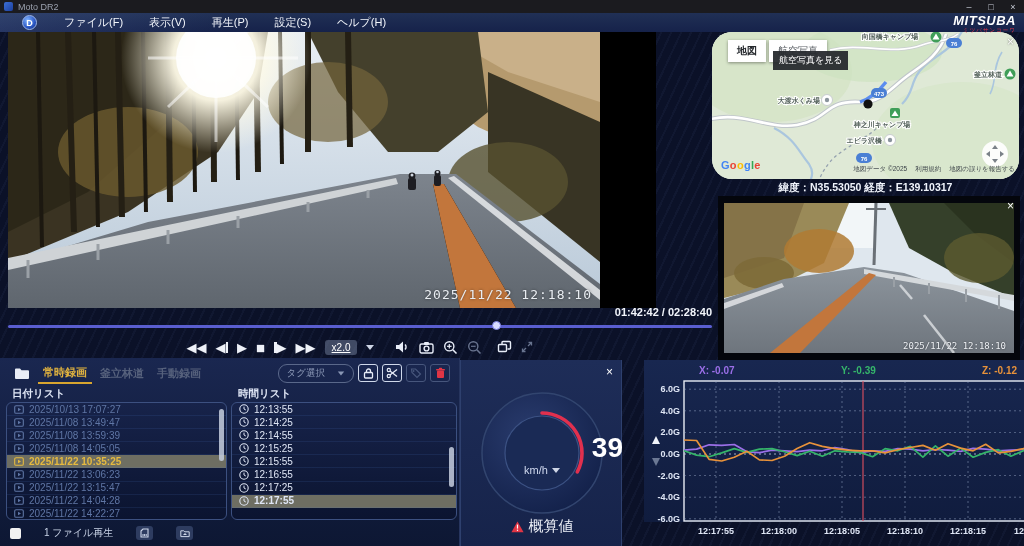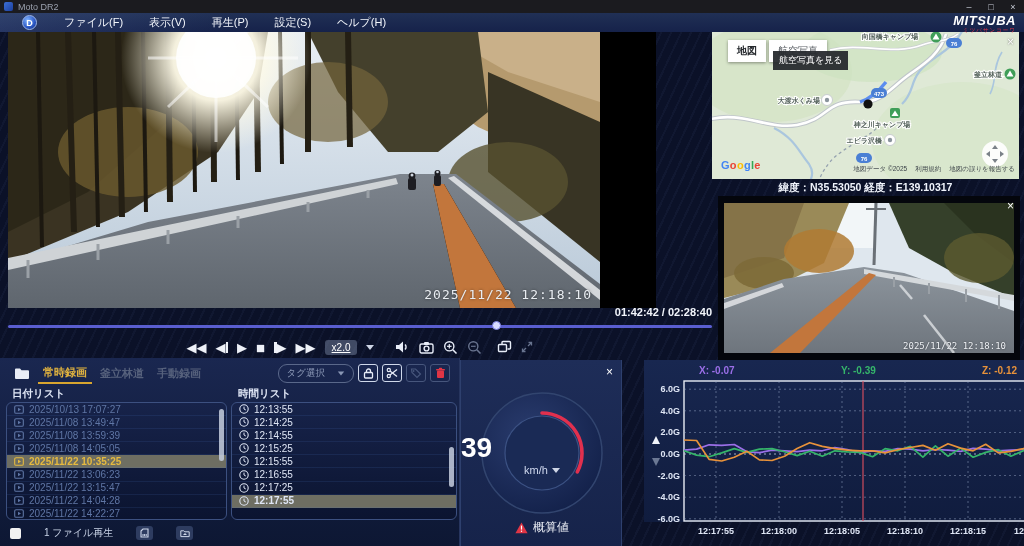--- a/index.html
+++ b/index.html
@@ -48,21 +48,21 @@
   .tbtn .bar { width:2.5px; height:11px; background:#eef1f8; }
   .tbtn.stop { font-size:15px; }
   #speedpill { background:rgba(110,122,150,.55); border-radius:3px; color:#fff; font-size:10px;
     padding:2px 7px; text-decoration:underline; }
   .chev { width:0; height:0; border-left:4px solid transparent; border-right:4px solid transparent;
     border-top:5px solid #cfd6e6; display:inline-block; }
   .icobtn { display:flex; align-items:center; color:#e8edf8; }
   .icobtn.dim { color:#69748f; }
 
   
-  #mappanel { left:712px; top:32px; width:307px; height:147px; background:#dfe9d6; z-index:2; overflow:hidden; }
+  #mappanel { left:712px; top:32px; width:307px; height:147px; background:#dfe9d6; z-index:2; overflow:hidden;border-radius:20px; }
   #map-close { position:absolute; right:5px; top:3px; color:#fff; font-size:12px; text-shadow:0 0 2px #0009; z-index:4; }
   .mapbtn { position:absolute; top:8px; background:#fff; color:#24282c; font-size:10px; font-weight:bold;
     padding:4px 9px; box-shadow:0 1px 3px rgba(0,0,0,.4); z-index:2; }
   #btn-map { left:16px; }
   #btn-sat { left:57px; font-weight:normal; color:#5a5f64; }
   #map-tooltip { position:absolute; left:61px; top:19px; background:#24282cee; color:#fff; font-size:9px;
     padding:3px 6px; z-index:3; white-space:nowrap; }
   #google-logo { position:absolute; left:9px; bottom:8px; font-size:11px; font-weight:bold; z-index:2; letter-spacing:.3px; }
   #map-attrib { position:absolute; right:4px; bottom:5px; font-size:6.5px; color:#3c4348; z-index:2; display:flex; gap:8px; }
   #coordbar { left:712px; top:179px; width:307px; height:17px; z-index:2; display:flex; align-items:center;
@@ -106,25 +106,25 @@
   #chk { width:11px; height:11px; background:#f2f2f2; border-radius:2px; margin-left:10px; }
   #filelabel { font-size:10px; color:#c8d2e6; }
   .minibtn { width:17px; height:14px; background:#2e3c60; border-radius:3px; display:flex;
     align-items:center; justify-content:center; color:#cfd8ea; }
 
   
   #speedpanel { left:460px; top:360px; width:162px; height:186px; z-index:2;
     background:linear-gradient(180deg,#1e2d58,#16234a); border-left:1px solid #2e406e; border-right:1px solid #2e406e; }
   #speed-close { position:absolute; right:8px; top:5px; color:#fff; font-size:12px; }
   #gauge { position:absolute; left:19px; top:31px; }
-  #speedval { position:absolute; left:0; top:72px; width:162px; text-align:left; font-size:28px; font-weight:bold; color:#fff; }
+  #speedval { position:absolute; left:0; top:72px; width:162px; text-align:right; font-size:28px; font-weight:bold; color:#fff; }
   #speedunit { position:absolute; left:0; top:104px; width:162px; text-align:center; font-size:11px; color:#cfd8ee;
     display:flex; align-items:center; justify-content:center; gap:4px; }
   #speednote { position:absolute; left:0; bottom:10px; width:162px; display:flex; align-items:center;
-    justify-content:center; gap:5px; font-size:12px; color:#eef1f8; }
+    justify-content:center; gap:5px; font-size:15px; color:#eef1f8; }
 
   
   #gpanel { left:644px; top:360px; width:402px; height:162px; z-index:2;
     background:linear-gradient(180deg,#182750,#101c3e); }
   #glegend { position:absolute; left:0; top:5px; width:402px; height:12px; font-size:10px; font-weight:bold; }
   #glegend span { position:absolute; }
   #leg-x { left:55px; color:#9b6fe8; }
   #leg-y { left:197px; color:#35b56a; }
   #leg-z { left:338px; color:#e8923a; }
   #g-close { position:absolute; right:7px; top:3px; color:#fff; font-size:12px; }

